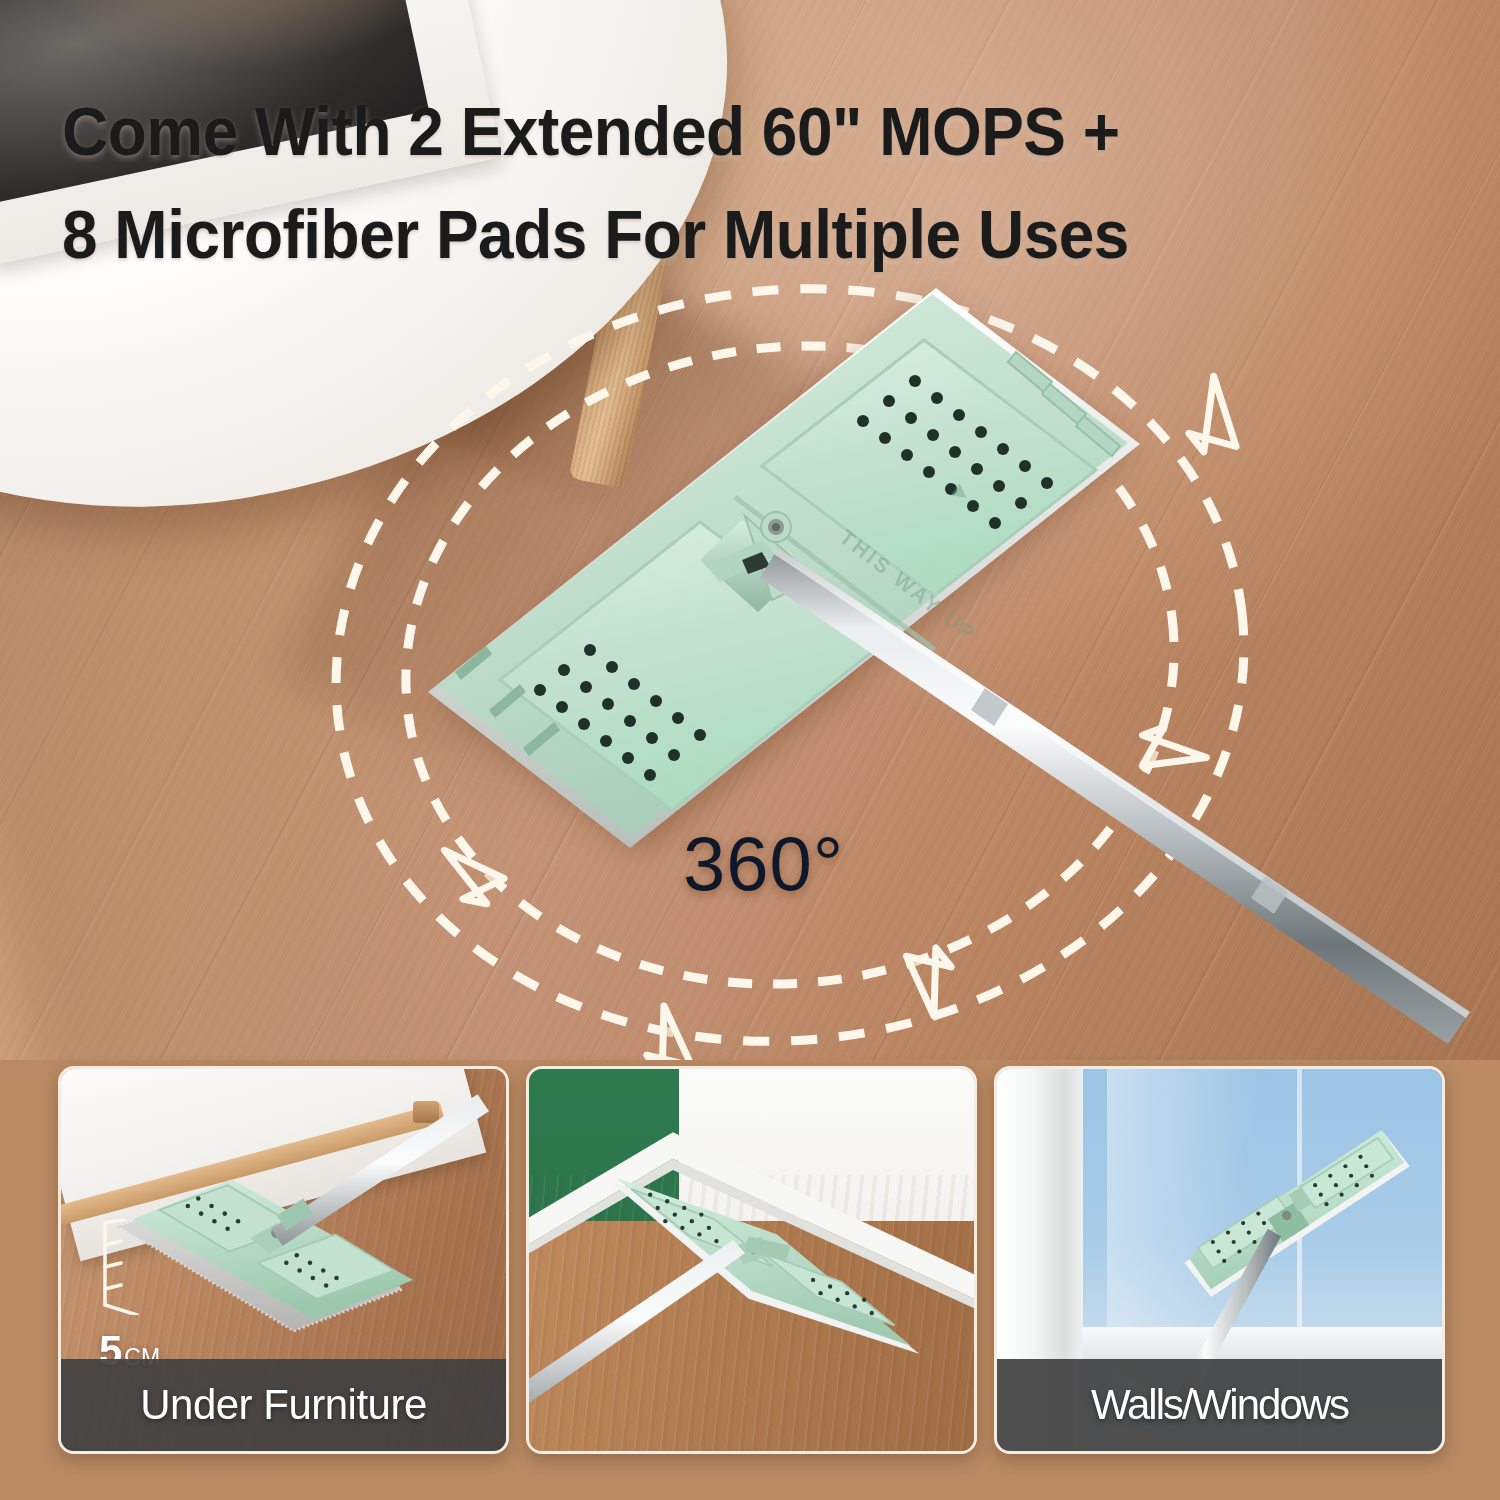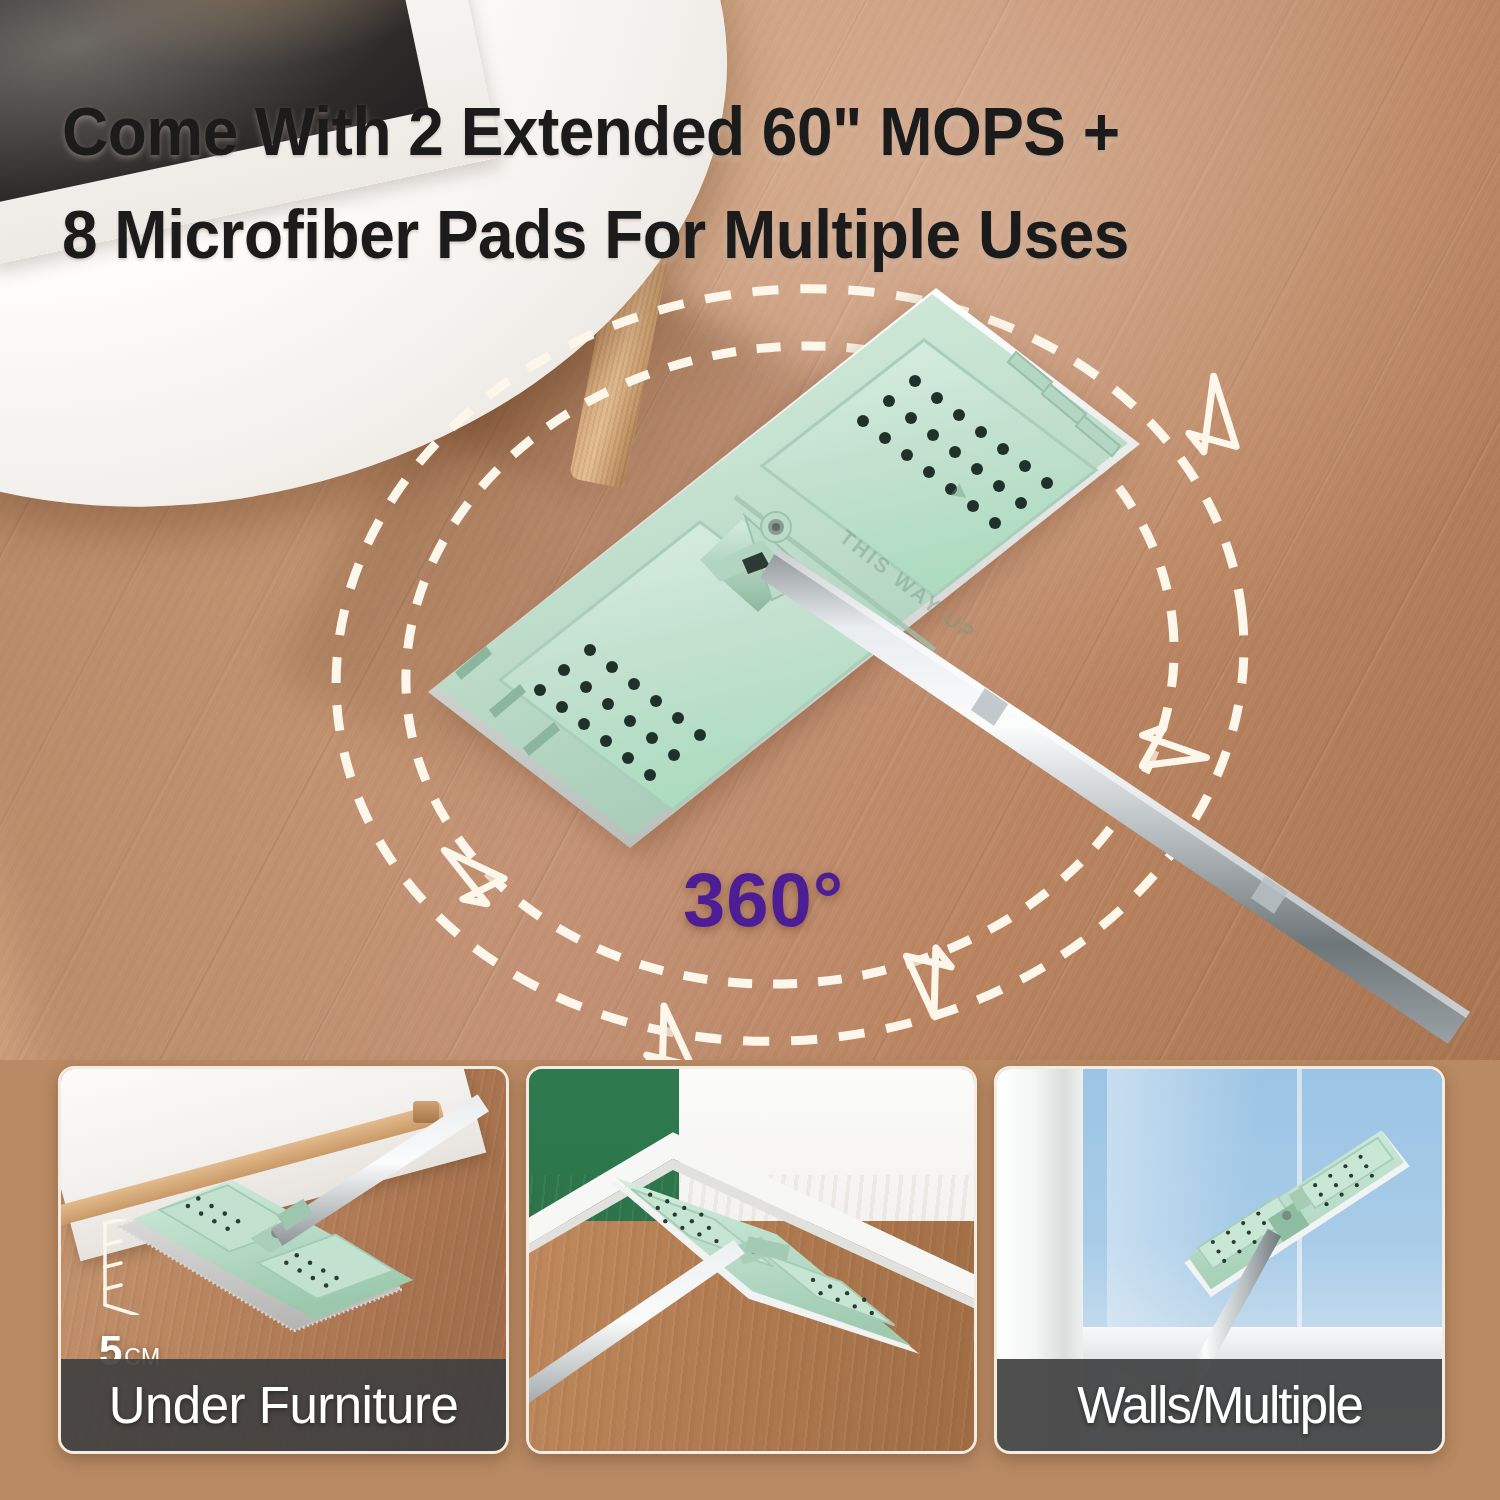--- a/index.html
+++ b/index.html
@@ -148,23 +148,23 @@
     background: repeating-linear-gradient(90deg, #9a948e 0 5px, transparent 5px 9px);
     transform: rotate(-12deg);
     opacity: .8;
   }
 
   
   .arcs { position: absolute; left: 0; top: 0; width: 1500px; height: 1060px; }
 
   
   .deg-label {
-    position: absolute; left: 683px; top: 856px;
-    font-size: 76px; font-weight: 700;
-    color: #4c1d95;
+    position: absolute; left: 683px; top: 820px;
+    font-size: 76px; font-weight: 400;
+    color: #0f172a;
     letter-spacing: 1px;
     text-shadow: 0 3px 10px rgba(90,50,20,0.45);
   }
 
   
   .mop { position: absolute; left: 0; top: 0; width: 1500px; height: 1060px; }
 
   
   .headline {
     position: absolute; left: 62px; top: 80px;
@@ -195,21 +195,21 @@
     border: 3px solid #f3ece2;
     overflow: hidden;
     box-shadow: 0 6px 16px rgba(70,38,16,0.30);
   }
   .panel-scene { position: absolute; inset: 0; overflow: hidden; }
   .panel-label {
     position: absolute; left: 0; right: 0; bottom: 0;
     height: 92px;
     background: rgba(64,64,64,0.92);
     color: #fff;
-    font-size: 51px;
+    font-size: 42px;
     font-weight: 400;
     display: flex; align-items: center; justify-content: center;
     letter-spacing: -0.5px;
     text-shadow: 0 2px 5px rgba(0,0,0,0.45);
   }
   .panel-label.tight { letter-spacing: -2px; }
 
   
   .p1-floor {
     position: absolute; inset: 0;
@@ -679,17 +679,17 @@
             <circle cx="380" cy="86" r="2.2"></circle>
               <circle cx="396" cy="76" r="2.2"></circle>
           </g>
 
           <path d="M286,122 L314,104 L330,128 L302,146 Z" fill="#8fbda2"></path>
           <circle cx="306" cy="118" r="5" fill="#7c8c84"></circle>
           <path d="M300,140 L196,330 L176,330 L286,132 Z" fill="url(#pole3)"></path>
           <path d="M308,96 L322,88 L332,106 L318,114 Z" fill="#a7ccb6"></path>
         </svg>
       </div>
-      <div class="panel-label tight">Walls/Multiple</div>
+      <div class="panel-label tight">Walls/Windows</div>
     </div>
 
   </div>
 </div>
 
 </body></html>

